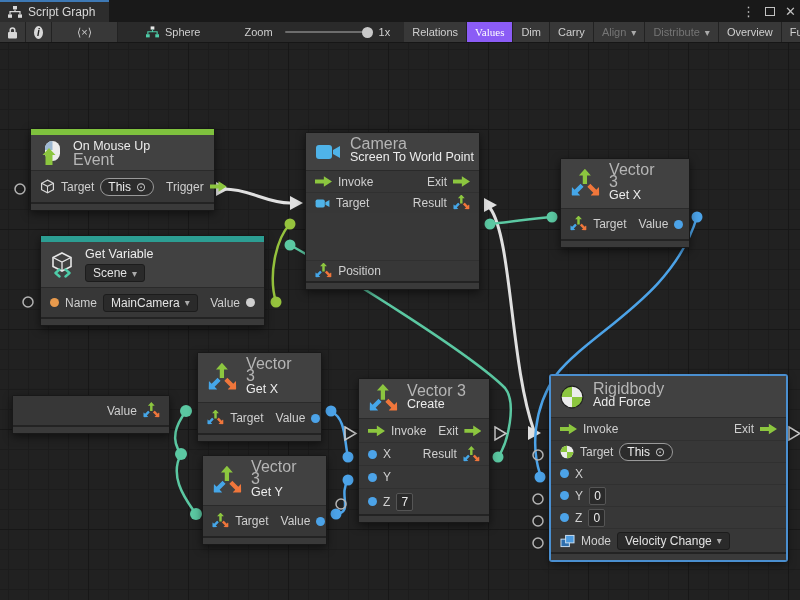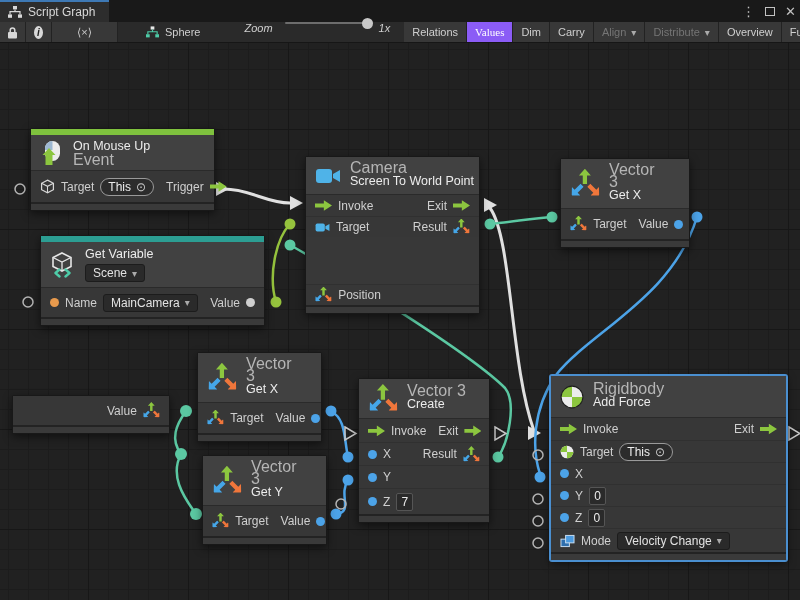--- a/index.html
+++ b/index.html
@@ -17,21 +17,21 @@
   
   .toolbar { position:absolute; left:0; top:22px; width:800px; height:21px; background:#2a2a2a;
     border-bottom:1px solid #161616; display:flex; align-items:stretch; color:#d0d0d0; font-size:11px; }
   .tbtn { background:#383838; border-right:1px solid #222; display:flex; align-items:center; justify-content:center;
     padding:0 8px; white-space:nowrap; }
   .tbtn.active { background:#8b5cf6; color:#fff;font-family:Liberation Serif, serif; }
   .tbtn.dim { color:#757575; }
   .tgroup-left { display:flex; }
   .tspacer { flex:0 0 auto; }
   .tlabel { display:flex; align-items:center; padding:0 6px; color:#cfcfcf; white-space:nowrap; }
-  .slider { display:flex; align-items:flex-start; gap:6px; padding:0 4px;font-style:italic; }
+  .slider { display:flex; align-items:center; gap:6px; padding:0 4px; }
   .slider .track { position:relative; width:88px; height:2px; background:#6d6d6d; border-radius:1px; }
   .slider .handle { position:absolute; right:0; top:-4.5px; width:11px; height:11px; border-radius:50%; background:#c8c8c8; }
   .dd-caret::after { content:"▾"; color:#aaa; margin-left:5px; font-size:10px; }
 
   
   .canvas { position:absolute; left:0; top:43px; width:800px; height:557px; background-color:#212121;
     background-image:
       linear-gradient(to right,#171717 1px,transparent 1px),
       linear-gradient(to bottom,#171717 1px,transparent 1px),
       linear-gradient(to right,#1c1c1c 1px,transparent 1px),
@@ -288,21 +288,21 @@
         <span class="dd dd-caret">
             <span>MainCamera</span>
           </span>
         <span class="sp"></span>
         <span class="lbl">Value</span>
         <span class="dot grey"></span>
       </div>
       <div class="nfooter"></div>
     </div>
 
-    <div class="node" style="left:305px; top:113px; width:175px;">
+    <div class="node" style="left:305px; top:89px; width:175px;">
       <div class="nheader">
         <span class="hicon">
           <svg width="26" height="18" viewBox="0 0 26 18">
               <rect x="1" y="2" width="16" height="14" rx="3" fill="#4FB3E8"></rect>
               <path d="M18 7 L25 3 V15 L18 11 Z" fill="#4FB3E8"></path>
             </svg>
         </span>
         <div>
           <div class="ntype">Camera</div>
           <div class="ntitle">Screen To World Point</div>

